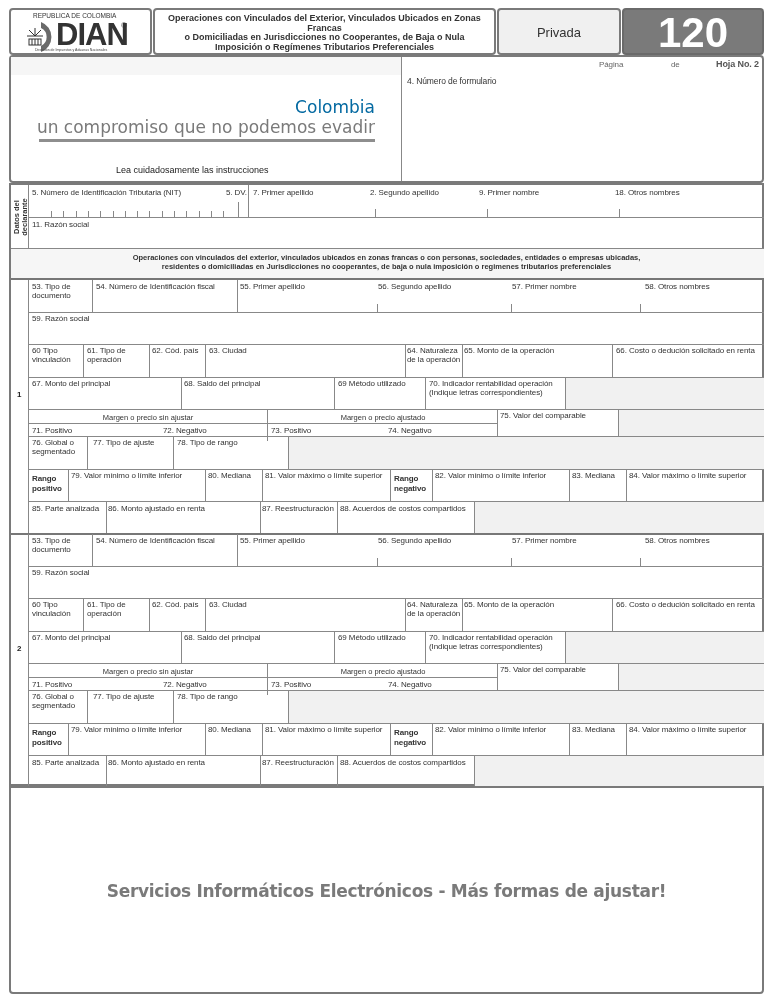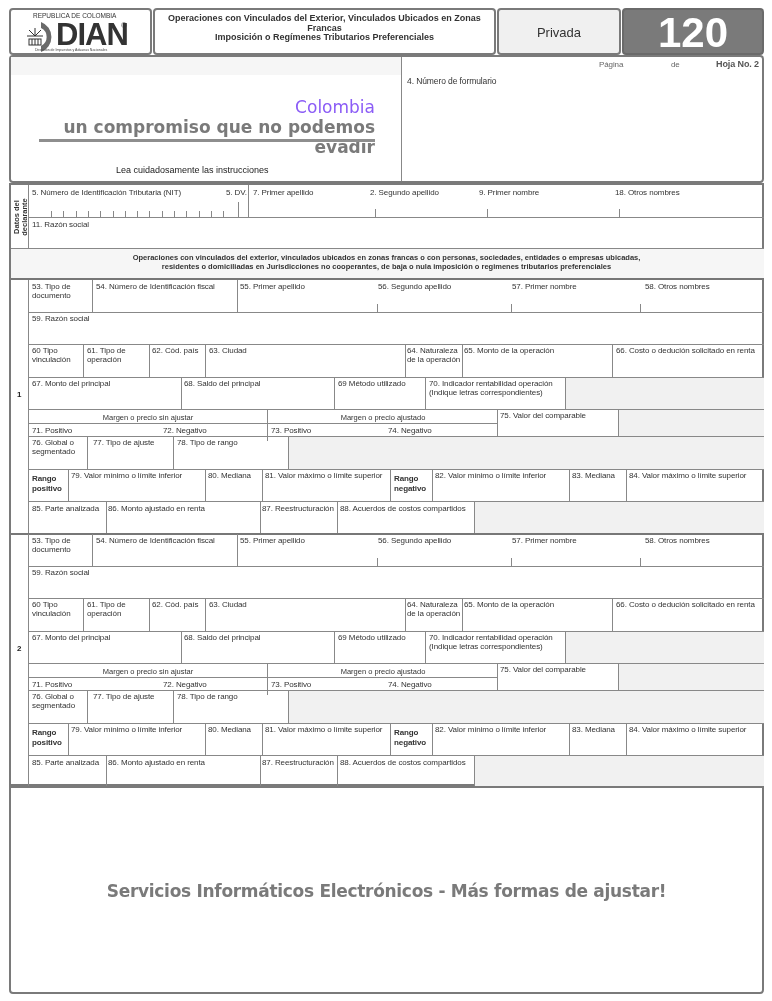--- a/index.html
+++ b/index.html
@@ -28,22 +28,22 @@
   .reg { position: absolute; left: 110px; top: 11px; font-size: 8px; color: #333; }
   .dian-sub { position: absolute; left: 24px; top: 38px; font-size: 3.5px; color: #444; }
 
   
   .info-box { left: 9px; top: 55px; width: 755px; height: 128px; }
 
   
   .form-box { left: 9px; top: 183px; width: 755px; height: 603px; border-radius: 0; }
   .foot-box { left: 9px; top: 786px; width: 755px; height: 208px; border-radius: 0 0 4px 4px; }
 
-  .slogan1 { position: absolute; left: 0; width: 364px; top: 40px; text-align: right; font-size: 17px; color: #8b5cf6; font-family: "DejaVu Sans", sans-serif; }
-  .slogan2 { position: absolute; left: 0; width: 364px; top: 60px; text-align: right; font-size: 17px; color: #7a7a7a; font-family: "DejaVu Sans", sans-serif; font-weight: bold; }
+  .slogan1 { position: absolute; left: 0; width: 364px; top: 40px; text-align: right; font-size: 17px; color: #0369a1; font-family: "DejaVu Sans", sans-serif; }
+  .slogan2 { position: absolute; left: 0; width: 364px; top: 60px; text-align: right; font-size: 17px; color: #7a7a7a; font-family: "DejaVu Sans", sans-serif; }
   .slogan-line { position: absolute; left: 28px; width: 336px; top: 82px; height: 3px; background: #8e8e8e; }
   .instr { position: absolute; left: 105px; top: 108px; font-size: 9px; color: #222; }
 
   .footer-text { position: absolute; left: 0; right: 0; top: 93px; text-align: center; font-size: 17px; font-weight: bold; color: #7a7a7a; font-family: "DejaVu Sans", sans-serif; letter-spacing: -0.3px; }
 
   .vert-label { position: absolute; font-size: 7.5px; font-weight: bold; color: #333; transform: rotate(-90deg); transform-origin: center; text-align: center; line-height: 8px; white-space: nowrap; }
   .row-num { position: absolute; font-size: 8px; font-weight: bold; color: #222; }
   .center-lbl { position: absolute; font-size: 7.5px; color: #333; text-align: center; }
   .sect-title { position: absolute; left: 18px; right: 0; text-align: center; font-size: 7.5px; font-weight: bold; line-height: 9px; color: #333; }
 </style>
@@ -69,20 +69,21 @@
       </g>
   </svg>
   <div class="dian">DIAN</div>
   <div class="reg">®</div>
   <div class="dian-sub">Dirección de Impuestos y Aduanas Nacionales</div>
 </div>
 
 <div class="box title-box">
   <div class="title-text">
     <div>Operaciones con Vinculados del Exterior, Vinculados Ubicados en Zonas Francas</div>
+    <div>o Domiciliadas en Jurisdicciones no Cooperantes, de Baja o Nula</div>
     <div>Imposición o Regímenes Tributarios Preferenciales</div>
   </div>
 </div>
 
 <div class="box priv-box">
   <div class="priv-text">Privada</div>
 </div>
 
 <div class="box num-box">
   <div class="num-text">120</div>

